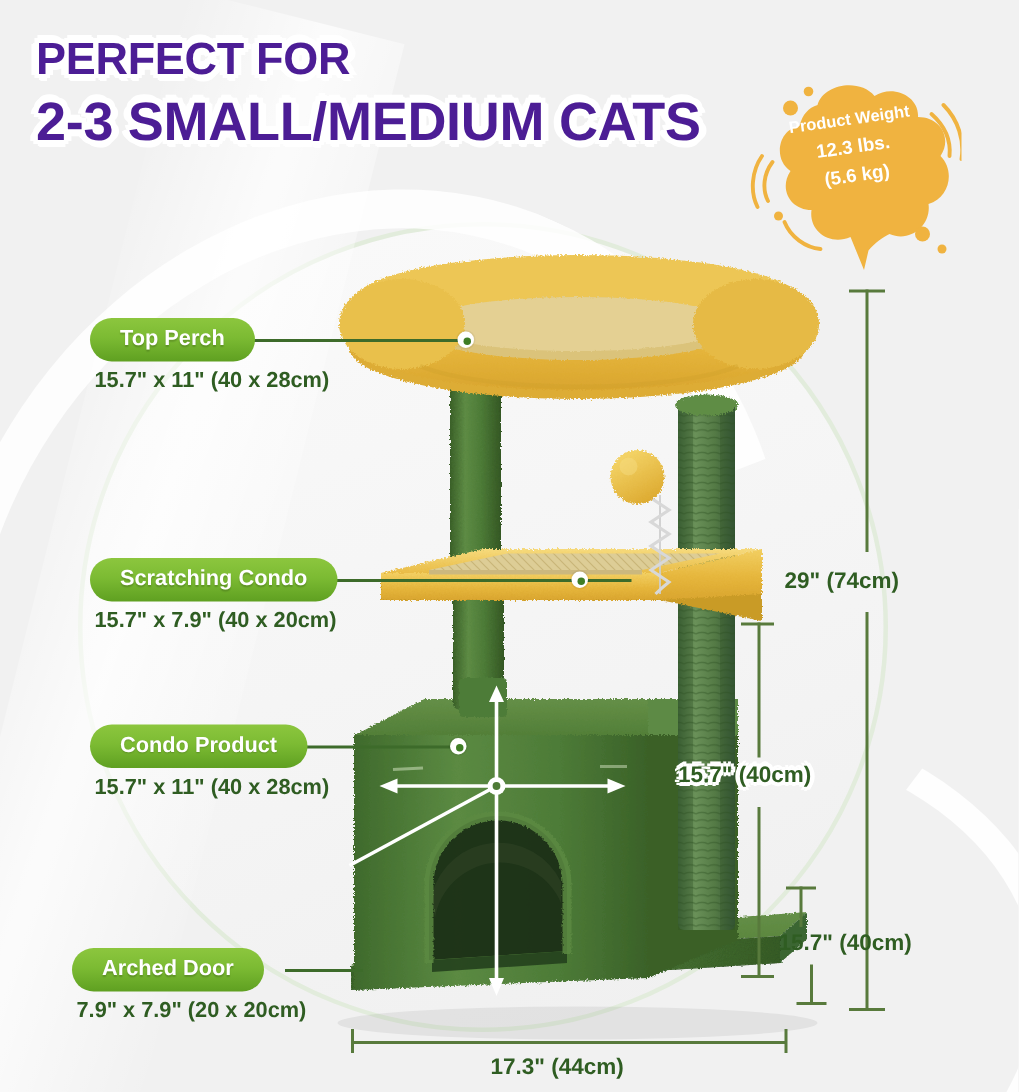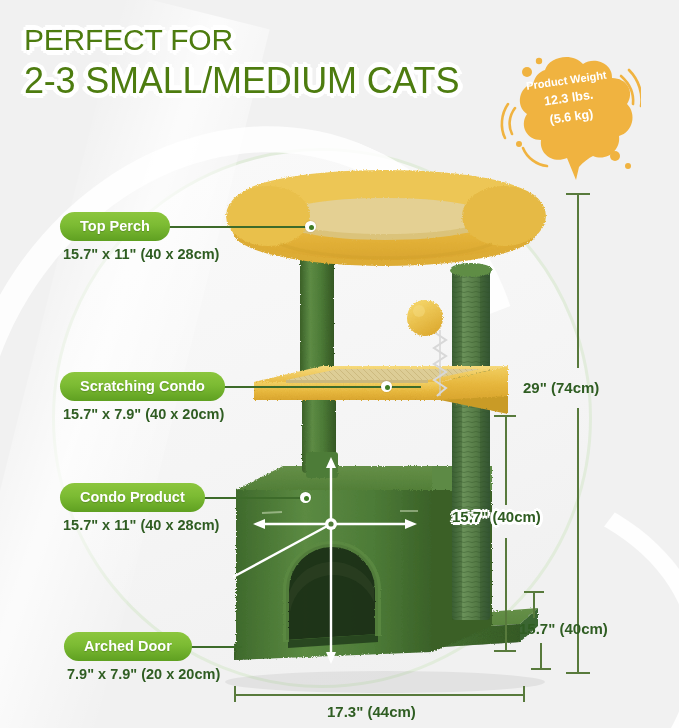--- a/index.html
+++ b/index.html
@@ -53,22 +53,22 @@
     transform: rotate(14deg);
   }
 
   
   .headline {
     position: absolute;
     left: 24px; top: 22px;
     z-index: 40;
   }
   .headline .line {
-    color: #4d7c0f;
-    font-weight: normal;
+    color: #4c1d95;
+    font-weight: bold;
     letter-spacing: -0.2px;
     line-height: 1.22;
     text-shadow:
       -3px -3px 0 #fff,  3px -3px 0 #fff, -3px  3px 0 #fff,  3px  3px 0 #fff,
       -4px  0   0 #fff,  4px  0   0 #fff,  0   -4px 0 #fff,  0    4px 0 #fff,
       -5px  1px 0 #fff,  5px  1px 0 #fff, -1px -5px 0 #fff,  1px  5px 0 #fff;
   }
   .headline .l1 { font-size: 30px; }
   .headline .l2 { font-size: 36px; }
 
@@ -415,21 +415,21 @@
   </div>
 
   <div class="leader" style="left:195px; top:497px; width:112px;"></div>
   <div class="leader-dot" style="left:300px; top:492px;"></div>
   <div class="callout" style="left:60px; top:483px;">
     <div class="pill">Condo Product</div>
     <div class="dims">15.7" x 11" (40 x 28cm)</div>
   </div>
 
   <div class="leader" style="left:190px; top:646px; width:52px;"></div>
-  <div class="callout" style="left:64px; top:632px;">
+  <div class="callout" style="left:48px; top:632px;">
     <div class="pill">Arched Door</div>
     <div class="dims">7.9" x 7.9" (20 x 20cm)</div>
   </div>
 
   <div class="dim-cap-h" style="left:566px; top:193px; width:24px;"></div>
   <div class="dim-line-v" style="left:577px; top:193px; height:175px;"></div>
   <div class="dim-line-v" style="left:577px; top:408px; height:265px;"></div>
   <div class="dim-cap-h" style="left:566px; top:672px; width:24px;"></div>
   <div class="dim-label" style="left:523px; top:379px;">29" (74cm)</div>
 

